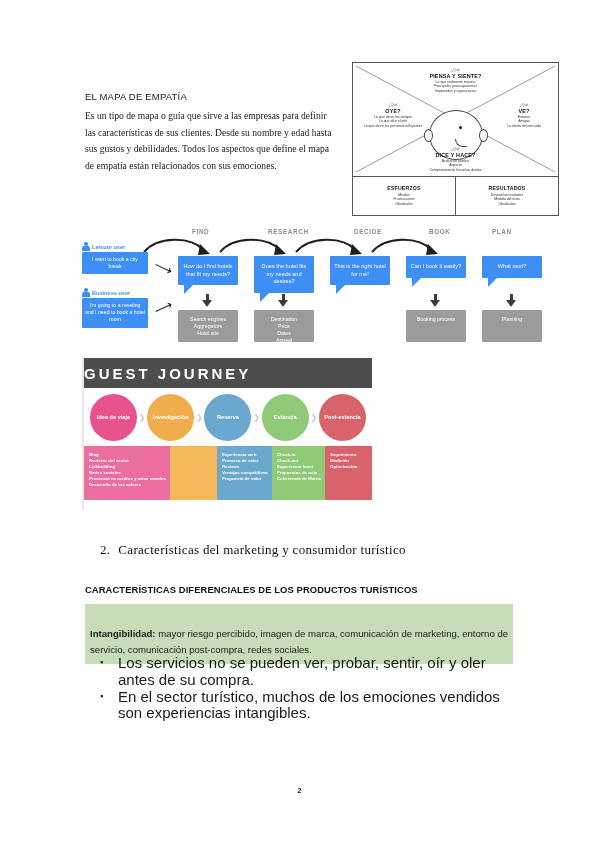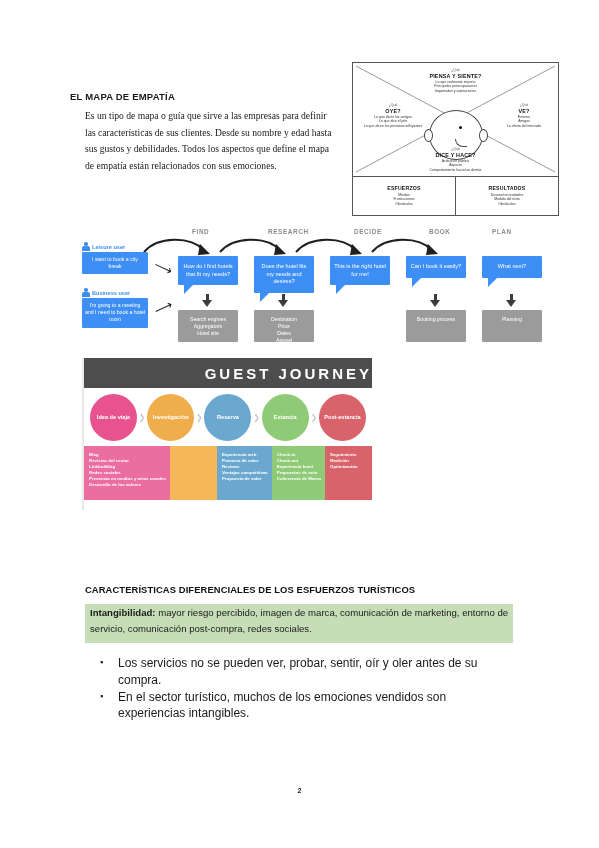--- a/index.html
+++ b/index.html
@@ -1,20 +1,20 @@
 <!DOCTYPE html>
 <html><head>
 <meta charset="utf-8">
 <style>
   html,body{margin:0;padding:0;background:#f2f2f2;}
   body{font-family:"Liberation Sans",sans-serif;}
   .page{position:relative;width:599px;height:848px;background:#ffffff;overflow:hidden;}
 
   
-  .intro-title{position:absolute;left:70px;top:91px;font-size:9.5px;font-weight:bold;color:#1a1a1a;letter-spacing:.2px;}
+  .intro-title{position:absolute;left:85px;top:91px;font-size:9.5px;font-weight:normal;color:#1a1a1a;letter-spacing:.2px;}
   .intro-body{position:absolute;left:85px;top:108px;width:248px;font-size:9.6px;line-height:16.5px;color:#1a1a1a;font-family:Liberation Serif, serif;}
 
   
   .emap{position:absolute;left:352px;top:62px;width:205px;height:152px;background:#fff;border:1px solid #555;}
   .emap-top{position:relative;width:100%;height:112px;overflow:hidden;}
   .emap svg.xlines{position:absolute;left:0;top:0;width:100%;height:112px;}
   .emap-bottom{position:absolute;left:0;bottom:0;width:100%;height:38px;border-top:1px solid #555;display:flex;}
   .emap-bottom>div{flex:1;display:flex;flex-direction:column;align-items:center;justify-content:center;}
   .emap-bottom>div+div{border-left:1px solid #555;}
   .eb-title{font-size:5.2px;font-weight:bold;color:#111;letter-spacing:.2px;margin-bottom:1.5px;}
@@ -45,40 +45,40 @@
   .p-box{background:#3d8ef5;color:#fff;font-size:5.2px;line-height:7.2px;text-align:center;padding:4px 3px;border-radius:1px;}
   .bubble{position:absolute;width:60px;background:#3d8ef5;border-radius:1px;color:#fff;font-size:5.6px;line-height:7.6px;text-align:center;padding:7px 4px;box-sizing:border-box;}
   .bubble:after{content:"";position:absolute;left:6px;bottom:-9px;border-width:9px 9px 0 0;border-style:solid;border-color:#3d8ef5 transparent transparent transparent;}
   .greybox{position:absolute;width:60px;background:#9b9b9b;color:#fff;font-size:5.2px;line-height:7px;text-align:center;padding:6px 3px;box-sizing:border-box;border-radius:1px;}
   .down-arrow{position:absolute;width:11px;height:13px;}
   .down-arrow .shaft{position:absolute;left:4px;top:0;width:3px;height:7px;background:#3c3c3c;}
   .down-arrow .tip{position:absolute;left:0;top:6px;width:0;height:0;border-left:5.5px solid transparent;border-right:5.5px solid transparent;border-top:7px solid #3c3c3c;}
 
   
   .gj{position:absolute;left:82px;top:358px;width:288px;height:152px;background:#fff;border-left:2px solid #e8e8e8;}
-  .gj-head{height:30px;background:#4d4d4d;display:flex;align-items:center;justify-content:flex-end;}
+  .gj-head{height:30px;background:#4d4d4d;display:flex;align-items:center;justify-content:flex-start;}
   .gj-title{color:#fff;font-size:15px;font-weight:bold;letter-spacing:3px;font-family:"Liberation Sans",sans-serif;}
   .gj-circles{position:relative;height:58px;display:flex;align-items:center;justify-content:space-between;padding:0 6px;}
   .gj-circ{width:47px;height:47px;border-radius:50%;display:flex;align-items:center;justify-content:center;color:#fff;font-size:5.6px;font-weight:bold;text-align:center;line-height:7px;box-sizing:border-box;padding:2px;}
   .gj-chev{color:#c9c9c9;font-size:8px;}
   .gj-cols{display:flex;height:54px;}
   .gj-col{flex:1;padding:6px 4px 0 5px;box-sizing:border-box;}
   .gj-col div{color:#fff;font-size:4.4px;font-weight:bold;line-height:6.1px;white-space:nowrap;}
 
   
   .h2{position:absolute;left:100px;top:542px;font-size:13px;color:#111;font-family:"Liberation Serif",serif;letter-spacing:.3px;}
   .h2 .num{margin-right:8px;}
 
   
   .h3{position:absolute;left:85px;top:584px;font-size:9.4px;font-weight:bold;color:#111;letter-spacing:.1px;}
-  .hl-box{position:absolute;left:85px;top:604px;width:428px;background:#c6ddb7;padding:1px 4px 6px 5px;box-sizing:border-box;}
+  .hl-box{position:absolute;left:85px;top:604px;width:428px;background:#c6ddb7;padding:22px 4px 6px 5px;box-sizing:border-box;}
   .hl-box p{margin:0;font-size:9.6px;line-height:16px;color:#1a1a1a;}
   .hl-box b{font-weight:bold;}
   .blist{position:absolute;left:100px;top:655px;width:415px;margin:0;padding:0;list-style:none;}
-  .blist li{position:relative;padding-left:18px;font-size:12px;line-height:16.5px;color:#1a1a1a;margin-bottom:.5px;}
+  .blist li{position:relative;padding-left:18px;font-size:15px;line-height:16.5px;color:#1a1a1a;margin-bottom:.5px;}
   .blist li:before{content:"\25AA";position:absolute;left:0;top:-1px;font-size:9px;color:#1a1a1a;}
 
   .pageno{position:absolute;left:0;right:0;top:787px;text-align:center;font-size:7px;font-weight:bold;color:#1a1a1a;}
 </style>
 </head>
 <body>
 
 <div class="page">
 
   <div class="intro-title">EL MAPA DE EMPATÍA</div>
@@ -261,21 +261,24 @@
         <div>Coherencia de Marca</div>
       </div>
       <div class="gj-col" style="background:#d9636a">
         <div>Seguimiento</div>
         <div>Medición</div>
         <div>Optimización</div>
       </div>
     </div>
   </div>
 
-  <div class="h3">CARACTERÍSTICAS DIFERENCIALES DE LOS ESFUERZOS TURÍSTICOS</div>
+  <div class="h2">
+    <span class="num">2.</span><span>Características del marketing y consumidor turístico</span>
+  </div>
+  <div class="h3">CARACTERÍSTICAS DIFERENCIALES DE LOS PRODUCTOS TURÍSTICOS</div>
 
   <div class="hl-box">
     <p><b>Intangibilidad:</b><span> mayor riesgo percibido, imagen de marca, comunicación de marketing, entorno de servicio, comunicación post-compra, redes sociales.</span></p>
   </div>
 
   <ul class="blist">
     <li>Los servicios no se pueden ver, probar, sentir, oír y oler antes de su compra.</li>
     <li>En el sector turístico, muchos de los emociones vendidos son experiencias intangibles.</li>
   </ul>
 

